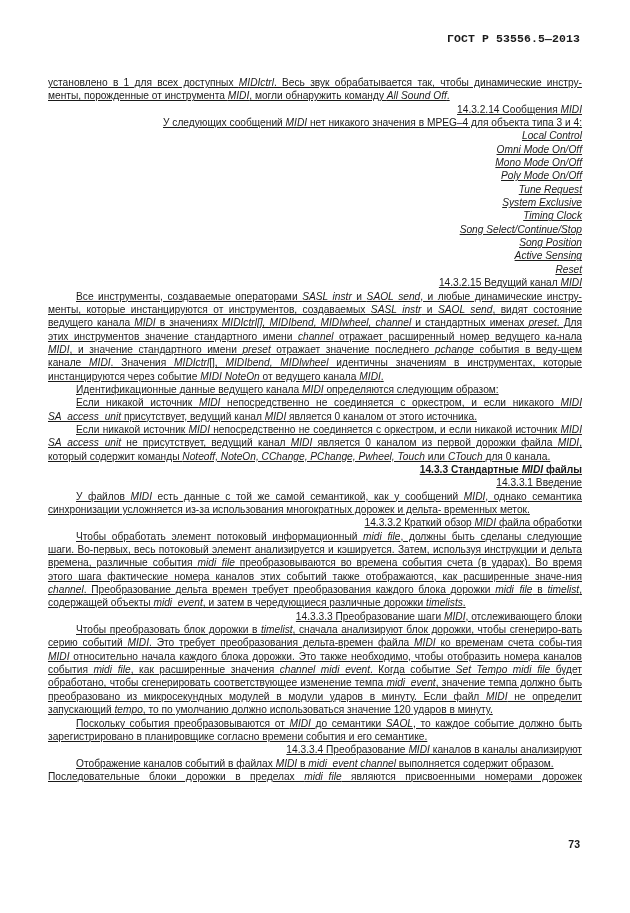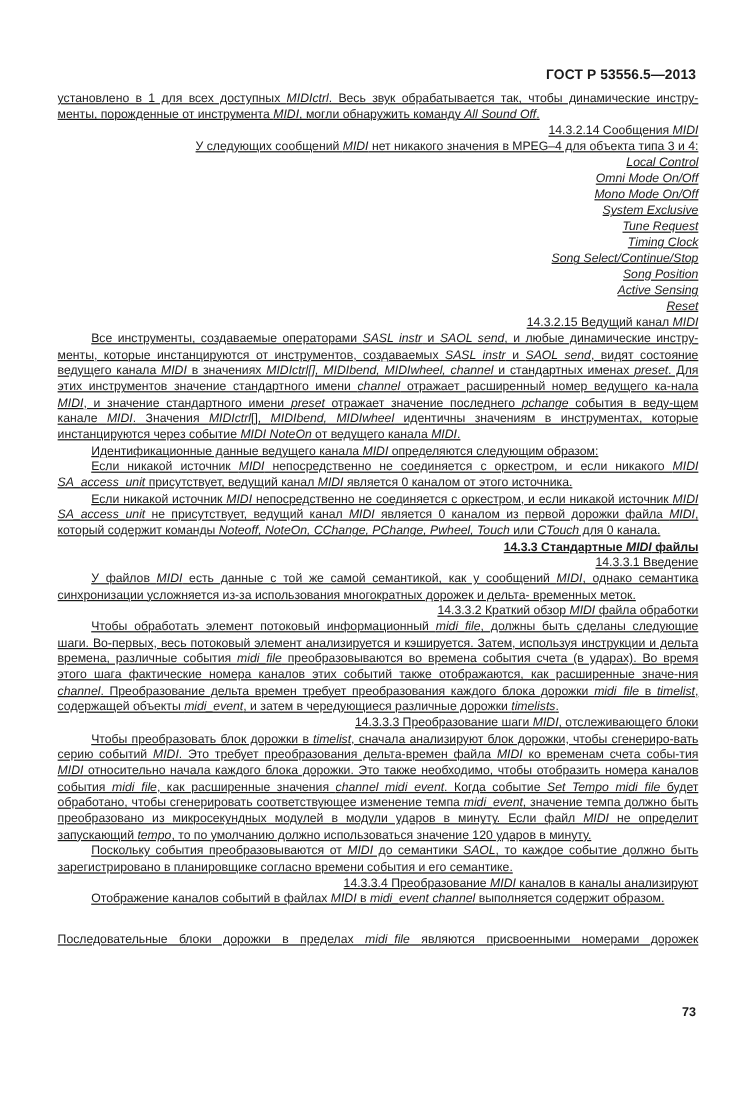--- a/index.html
+++ b/index.html
@@ -1,41 +1,42 @@
 <!DOCTYPE html>
 <html><head>
 <meta charset="utf-8">
 <style>
   html, body { margin: 0; padding: 0; background: #ffffff; }
   body { width: 630px; height: 913px; position: relative; overflow: hidden;
          font-family: "Liberation Sans", sans-serif; color: #1a1a1a; }
-  .header { position: absolute; top: 57px; right: 50px; font-size: 11.5px; font-weight: bold; letter-spacing: 0.1px; }
+  .header { position: absolute; top: 32px; right: 50px; font-size: 11.5px; font-weight: bold; letter-spacing: 0.1px; font-family: Liberation Mono, monospace; }
   .body { position: absolute; left: 48px; top: 76px; width: 534px; font-size: 10.2px; line-height: 13.35px; text-decoration: underline; }
   .p { margin: 0; text-align: justify; }
   .p.ind { text-indent: 28px; }
   .p.list { padding-left: 28px; text-align: right; }
-  .p.last { text-align-last: justify; margin-top: 20px; }
+  .p.last { text-align-last: justify; }
   .p.bold { font-weight: bold; }
   i { font-style: italic; }
   .pagenum { position: absolute; top: 838px; right: 50px; font-size: 10.5px; font-weight: bold; }
 </style>
 </head>
 <body>
 
 <div class="header">ГОСТ Р 53556.5—2013</div>
 
 <div class="body" id="doc-body">
     <p class="p"><span>установлено в 1 для всех доступных </span><i>MIDIctrl</i><span>. Весь звук обрабатывается так, чтобы динамические инстру-менты, порожденные от инструмента </span><i>MIDI</i><span>, могли обнаружить команду </span><i>All Sound Off</i><span>.</span></p>
     <p class="p list"><span>14.3.2.14 Сообщения </span><i>MIDI</i></p>
     <p class="p list"><span>У следующих сообщений </span><i>MIDI</i><span> нет никакого значения в MPEG–4 для объекта типа 3 и 4:</span></p>
     <p class="p list"><i>Local Control</i></p>
     <p class="p list"><i>Omni Mode On/Off</i></p>
     <p class="p list"><i>Mono Mode On/Off</i></p>
+    <p class="p list"><i>Poly Mode On/Off</i></p>
+    <p class="p list"><i>Tune Request</i></p>
     <p class="p list"><i>System Exclusive</i></p>
-    <p class="p list"><i>Tune Request</i></p>
     <p class="p list"><i>Timing Clock</i></p>
     <p class="p list"><i>Song Select/Continue/Stop</i></p>
     <p class="p list"><i>Song Position</i></p>
     <p class="p list"><i>Active Sensing</i></p>
     <p class="p list"><i>Reset</i></p>
     <p class="p list"><span>14.3.2.15 Ведущий канал </span><i>MIDI</i></p>
     <p class="p ind"><span>Все инструменты, создаваемые операторами </span><i>SASL instr</i><span> и </span><i>SAOL send</i><span>, и любые динамические инстру-менты, которые инстанцируются от инструментов, создаваемых </span><i>SASL instr</i><span> и </span><i>SAOL send</i><span>, видят состояние ведущего канала </span><i>MIDI</i><span> в значениях </span><i>MIDIctrl[], MIDIbend, MIDIwheel, channel</i><span> и стандартных именах </span><i>preset</i><span>. Для этих инструментов значение стандартного имени </span><i>channel</i><span> отражает расширенный номер ведущего ка-нала </span><i>MIDI</i><span>, и значение стандартного имени </span><i>preset</i><span> отражает значение последнего </span><i>pchange</i><span> события в веду-щем канале </span><i>MIDI</i><span>. Значения </span><i>MIDIctrl</i><span>[], </span><i>MIDIbend, MIDIwheel</i><span> идентичны значениям в инструментах, которые инстанцируются через событие </span><i>MIDI NoteOn</i><span> от ведущего канала </span><i>MIDI</i><span>.</span></p>
     <p class="p ind"><span>Идентификационные данные ведущего канала </span><i>MIDI</i><span> определяются следующим образом:</span></p>
     <p class="p ind"><span>Если никакой источник </span><i>MIDI</i><span> непосредственно не соединяется с оркестром, и если никакого </span><i>MIDI SA_access_unit</i><span> присутствует, ведущий канал </span><i>MIDI</i><span> является 0 каналом от этого источника.</span></p>
     <p class="p ind"><span>Если никакой источник </span><i>MIDI</i><span> непосредственно не соединяется с оркестром, и если никакой источник </span><i>MIDI SA_access_unit</i><span> не присутствует, ведущий канал </span><i>MIDI</i><span> является 0 каналом из первой дорожки файла </span><i>MIDI</i><span>, который содержит команды </span><i>Noteoff, NoteOn, CChange, PChange, Pwheel, Touch</i><span> или </span><i>CTouch</i><span>  для 0 канала.</span></p>

